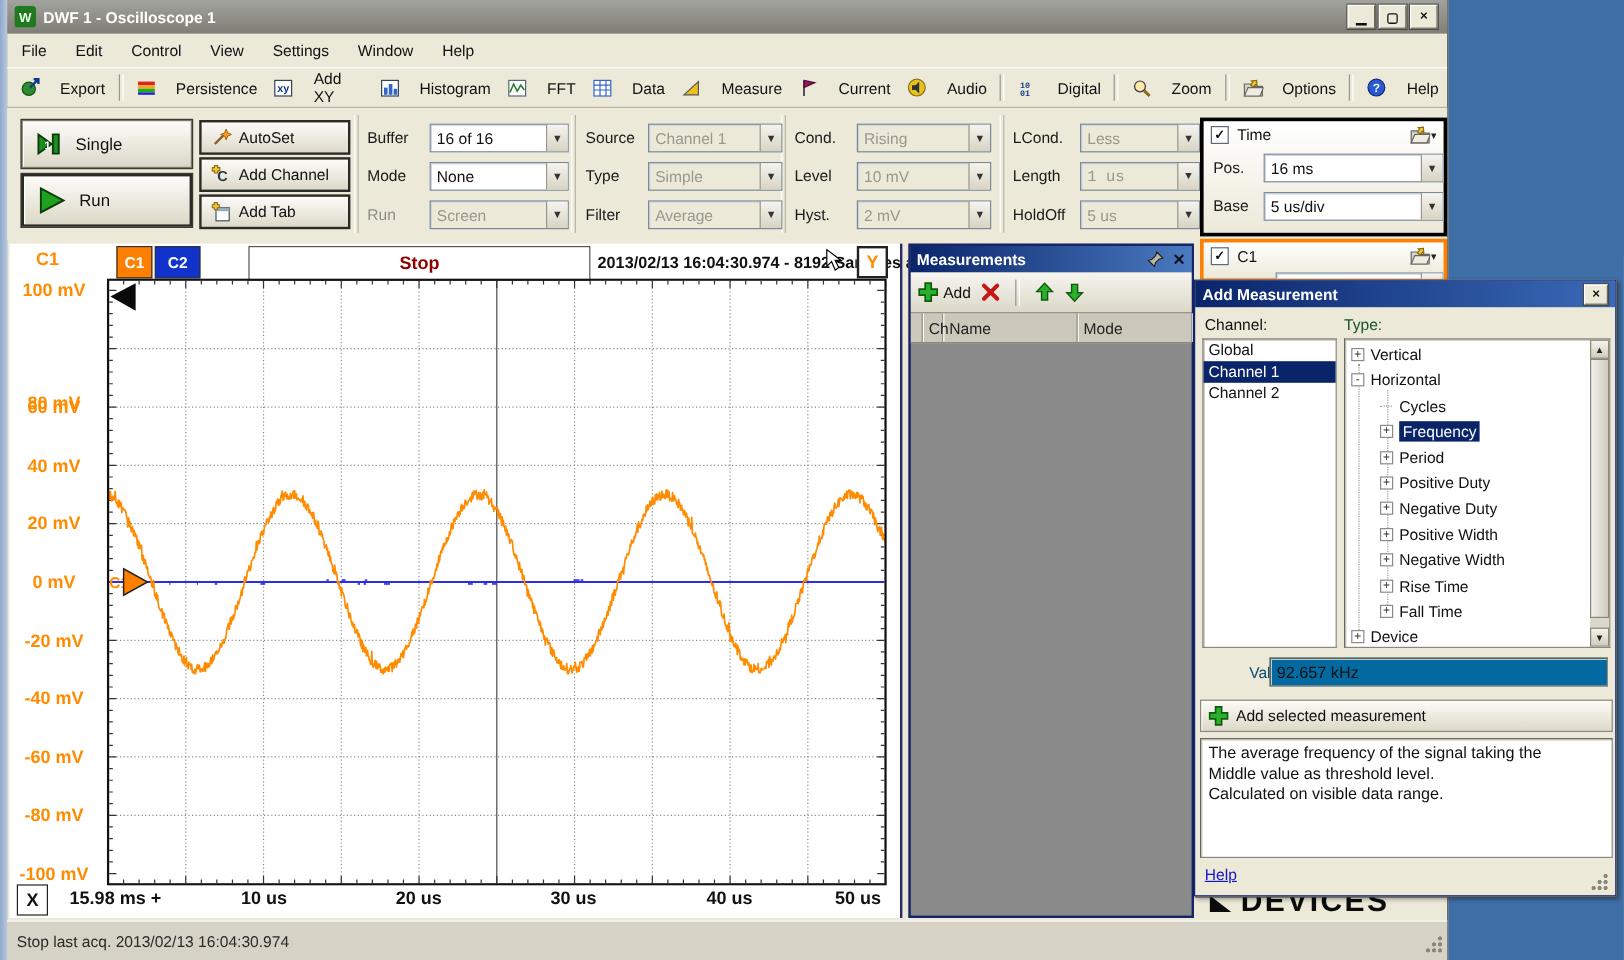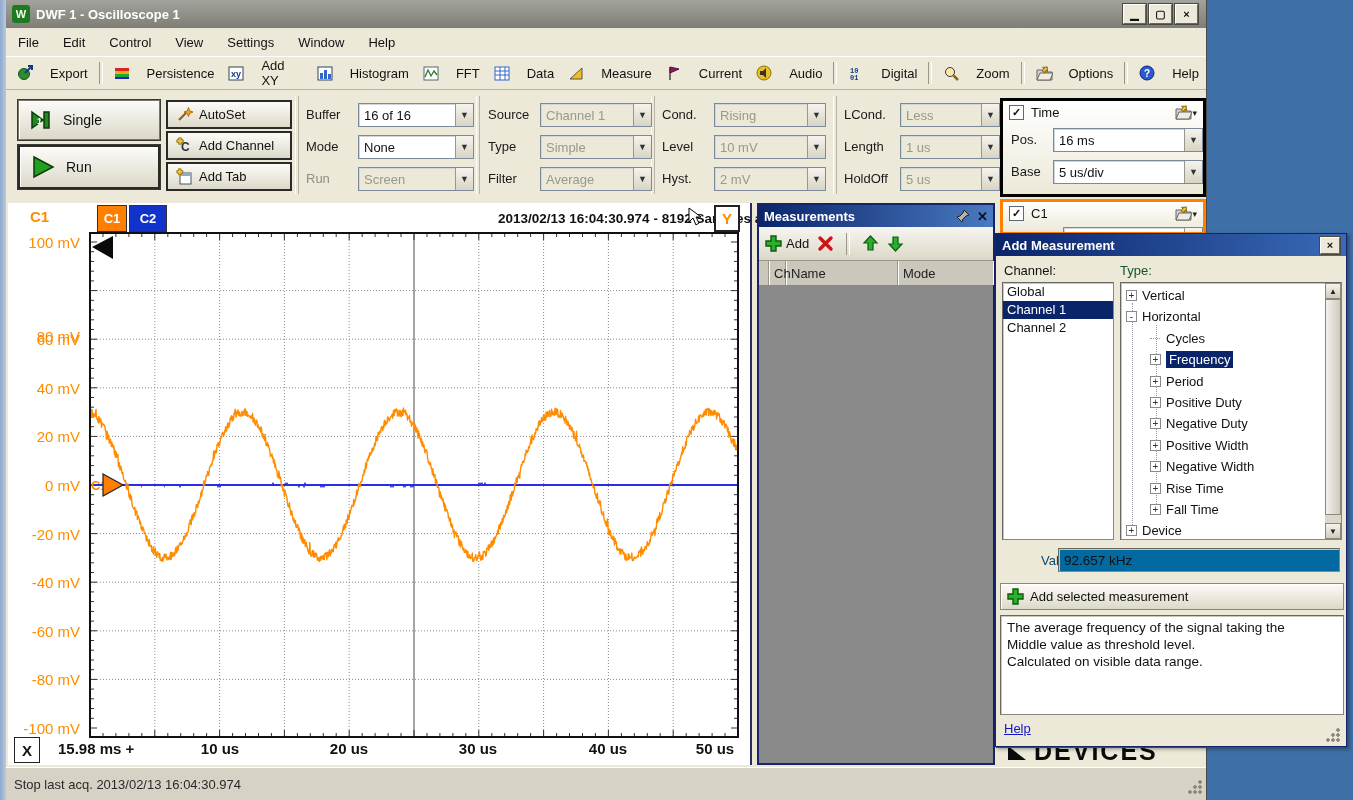--- a/index.html
+++ b/index.html
@@ -28,21 +28,21 @@
   .combo.dis{background:#ECE9D8;color:#9a978c;}
   .combo.dis .cval{color:#9a978c;}
   .vdiv{width:2px;border-left:1px solid #fff;border-right:1px solid #b9b5a8;}
   
   .rpanel{background:linear-gradient(#ffffff,#ece9d8);box-sizing:border-box;}
   .chk{width:13px;height:13px;background:#fff;border:1px solid #5a6a78;display:inline-flex;align-items:center;justify-content:center;font-size:11px;font-weight:bold;color:#111;}
   
   #scope{left:8px;top:203px;width:744px;height:562px;background:#fff;border-right:2px solid #2a2a66;box-sizing:border-box;}
   .tab{height:27px;display:flex;align-items:center;justify-content:center;font-weight:bold;font-size:13px;color:#fff;border:1px solid #333;box-sizing:border-box;}
   #stopbox{border:1px solid #555;background:#fff;display:flex;align-items:center;justify-content:center;font-weight:bold;font-size:15px;color:#8B0000;}
-  .ylab{position:absolute;width:70px;text-align:right;color:#FF8C00;font-weight:normal;font-size:15px;}
+  .ylab{position:absolute;width:70px;text-align:center;color:#FF8C00;font-weight:bold;font-size:15px;}
   .xlab{position:absolute;color:#111;font-weight:bold;font-size:15px;text-align:center;width:70px;}
   
   #meas{left:757px;top:203px;width:238px;height:562px;background:#8a8a8a;border:2px solid #16246a;box-sizing:border-box;}
   #meastitle{height:22px;background:linear-gradient(90deg,#0a246a,#4a7ac0);color:#fff;font-weight:bold;font-size:13px;display:flex;align-items:center;padding:0 5px;}
   #meastools{height:33px;background:linear-gradient(#f6f5f0,#dcd8c8);border-bottom:1px solid #9a968a;display:flex;align-items:center;gap:8px;padding-left:6px;font-size:13px;color:#111;}
   #meashdr{height:24px;background:#cbc7ba;border-bottom:1px solid #8a877c;display:flex;align-items:center;font-size:13px;color:#222;}
   .mcol{border-right:1px solid #9a968a;box-shadow:1px 0 0 #fff;height:100%;display:flex;align-items:center;padding-left:5px;box-sizing:border-box;}
   
   #dlg{left:995px;top:233px;width:352px;height:514px;background:#ECE9D8;border:1px solid #16246a;box-shadow:1px 1px 0 #4a4a44,2px 2px 4px rgba(0,0,0,.4);box-sizing:border-box;z-index:10;}
   #dlgtitle{height:22px;background:linear-gradient(90deg,#0a246a,#3a6ab8);color:#fff;font-weight:bold;font-size:13px;display:flex;align-items:center;padding:0 6px;}
@@ -284,21 +284,21 @@
         <div class="combo dis" style="position: absolute; left: 708px; top: 77px; width: 112px;">
           <span class="cval">2 mV</span>
           <span class="ddbtn">▼</span>
         </div>
         <div class="abs flabel" style="left: 838px; top: 12px;">LCond.</div>
         <div class="combo dis" style="position: absolute; left: 894px; top: 13px; width: 100px;">
           <span class="cval">Less</span>
           <span class="ddbtn">▼</span>
         </div>
         <div class="abs flabel" style="left: 838px; top: 44px;">Length</div>
-        <div class="combo dis" style="position: absolute; left: 894px; top: 45px; width: 100px;">
+        <div class="combo dis" style="position: absolute; left: 894px; top: 45px; width: 100px; font-family: Liberation Mono, monospace;">
           <span class="cval">1 us</span>
           <span class="ddbtn">▼</span>
         </div>
         <div class="abs flabel" style="left: 838px; top: 76px;">HoldOff</div>
         <div class="combo dis" style="position: absolute; left: 894px; top: 77px; width: 100px;">
           <span class="cval">5 us</span>
           <span class="ddbtn">▼</span>
         </div>
       </div>
   </div>
@@ -345,20 +345,21 @@
     <div class="abs combo" style="left:60px;top:25px;width:140px;">
       <span class="cval">0 V</span>
         <span class="ddbtn">▼</span>
     </div>
   </div>
 
   <div class="abs" id="scope"></div>
   <div class="abs" style="left:30px;top:208px;color:#FF8C00;font-weight:bold;font-size:15px;">C1</div>
   <div class="abs tab" style="left:97px;top:205px;width:30px;background:#FF8000;">C1</div>
   <div class="abs tab" style="left:129px;top:205px;width:38px;background:#1133CC;">C2</div>
+  <div class="abs" id="stopbox" style="left:207px;top:205px;width:283px;height:27px;">Stop</div>
   <div class="abs" style="left:498px;top:205px;height:27px;display:flex;align-items:center;font-weight:bold;font-size:13.5px;color:#111;white-space:nowrap;">2013/02/13 16:04:30.974 - 8192 Samples at 100 MHz</div>
   <div class="abs" style="left:686px;top:207px;">
     <svg width="22" height="22">
         <path d="M3 1 L3 15 L7 11 L10 18 L13 16 L10 10 L15 10 Z" fill="#fff" stroke="#000" stroke-width="1"></path>
       </svg>
   </div>
   <div class="abs" style="left:714px;top:205px;width:26px;height:27px;background:#fff;border:2px solid #222;box-sizing:border-box;display:flex;align-items:center;justify-content:center;color:#FF8C00;font-weight:bold;font-size:15px;">Y</div>
   <div id="ylabels">
       <div class="ylab" style="left: 10px; top: 234px;">100 mV</div>
       <div class="ylab" style="left: 10px; top: 288px; margin-top: 40px;">80 mV</div>

